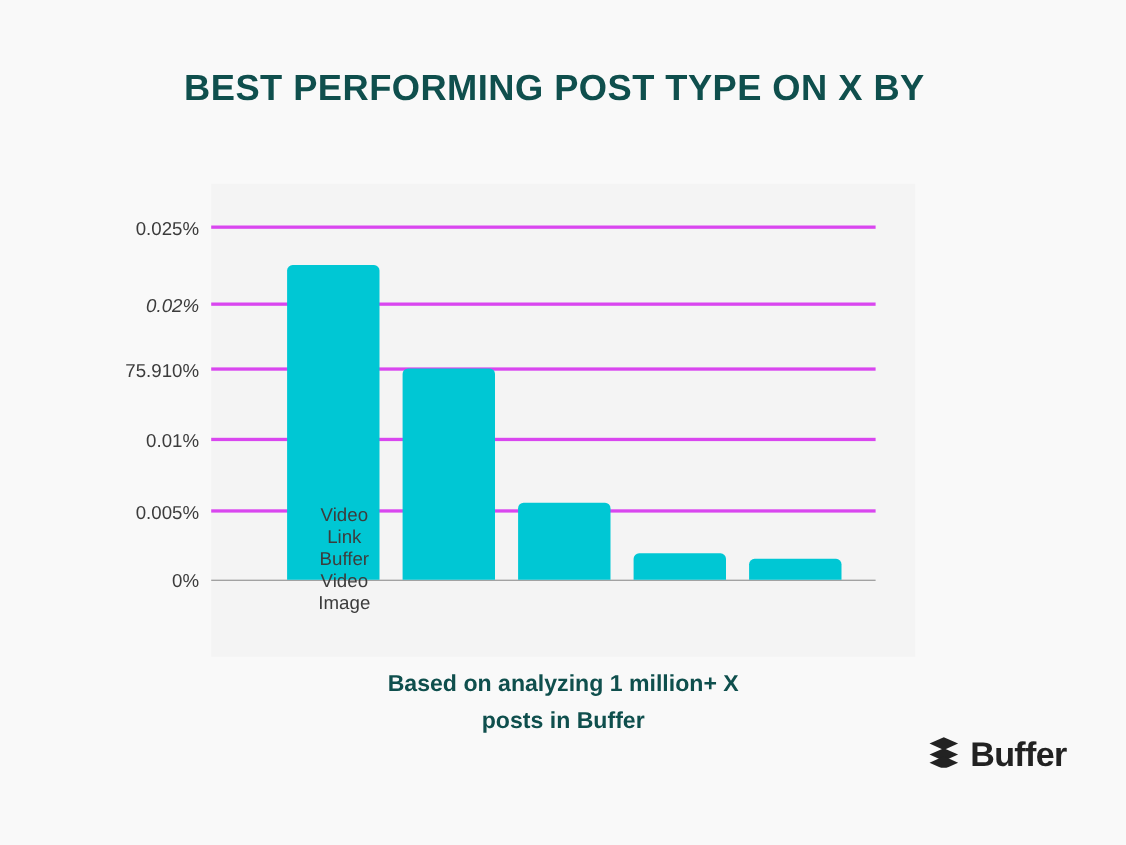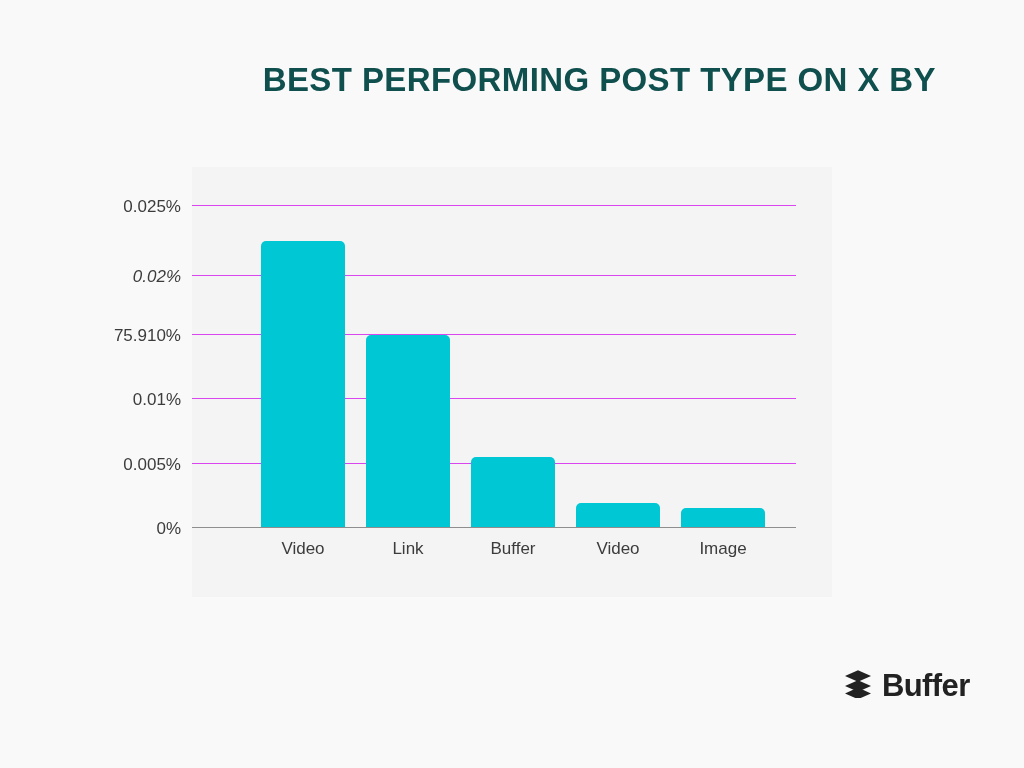--- a/index.html
+++ b/index.html
@@ -15,24 +15,24 @@
   #infographic {
     position: relative;
     width: 1024px;
     height: 768px;
     background: #f9f9f9;
   }
 
   
   .title {
     position: absolute;
-    left: 104px;
+    left: 88px;
     top: 56px;
     width: 832px;
-    text-align: right;
+    text-align: center;
     color: #0f4f4d;
     font-size: 33px;
     font-weight: bold;
     line-height: 48px;
     letter-spacing: 0.4px;
     text-transform: uppercase;
   }
   .title-line { display: block; }
 
   
@@ -52,21 +52,21 @@
     width: 640px;
     height: 430px;
   }
 
   
   .gridrow {
     position: absolute;
     left: 0;
     width: 604px;
     height: 0;
-    border-top: 1px solid #d946ef;
+    border-top: 3px solid #d946ef;
   }
   .gridrow.baseline { border-top: 1px solid #8e8e8e; width: 604px; }
 
   .ytick {
     position: absolute;
     right: 100%;
     transform: translateY(-50%);
     margin-right: 11px;
     white-space: nowrap;
     color: #3c3c3c;
@@ -95,24 +95,25 @@
   .bar-slot:last-child { margin-right: 0; }
   .bar {
     width: 100%;
     background: #00c7d4;
     border-radius: 5px 5px 0 0;
   }
 
   
   .xlabels {
     position: absolute;
-    left: 69px;
+    left: 79px;
     bottom: 38px;
     width: 535px;
     display: flex;
+    flex-direction: column;
   }
   .xlabel {
     width: 84px;
     margin-right: 21px;
     text-align: center;
     color: #3c3c3c;
     font-size: 17px;
     line-height: 20px;
   }
   .xlabel:last-child { margin-right: 0; }
@@ -205,20 +206,24 @@
           <div class="xlabel">Video</div>
           <div class="xlabel">Link</div>
           <div class="xlabel">Buffer</div>
           <div class="xlabel">Video</div>
           <div class="xlabel">Image</div>
         </div>
 
     </div>
   </div>
 
+  <div class="caption">
+    <span class="caption-line">Based on analyzing 1 million+ X</span>
+    <span class="caption-line">posts in Buffer</span>
+  </div>
 
   <div class="logo">
     <span class="logo-mark">
       <svg width="30" height="30" viewBox="0 0 30 30" aria-hidden="true">
         <path d="M15 2.2 L28 8.0 L15 13.8 L2 8.0 Z" fill="#222222"></path>
         <path d="M15 12.2 L28 18.0 L15 23.8 L2 18.0 Z" fill="#222222"></path>
         <path d="M15 19.6 L28 25.4 L15 31.2 L2 25.4 Z" fill="#222222"></path>
       </svg>
     </span>
     <span class="logo-word">Buffer</span>

